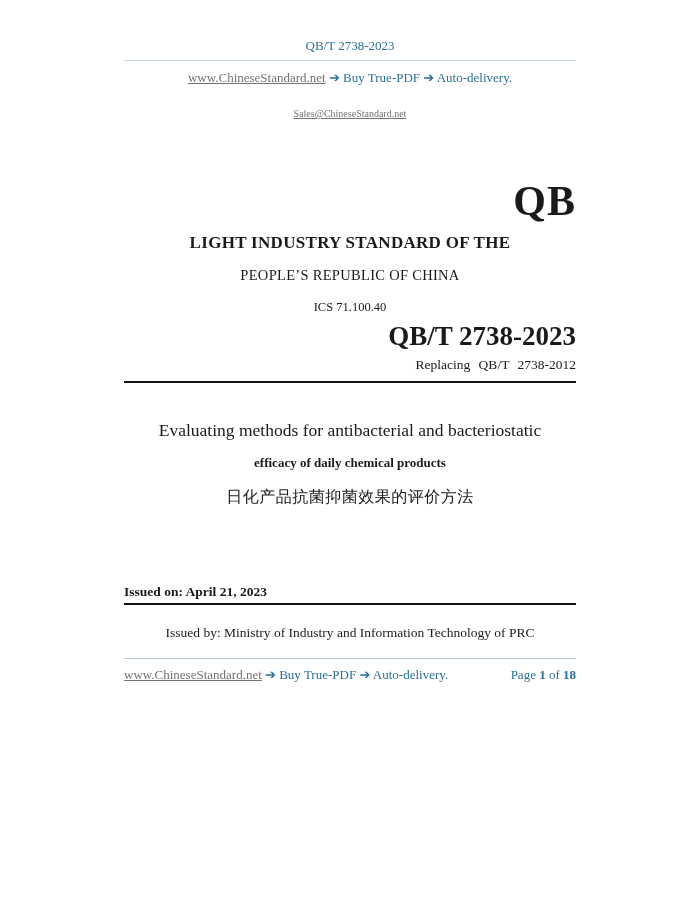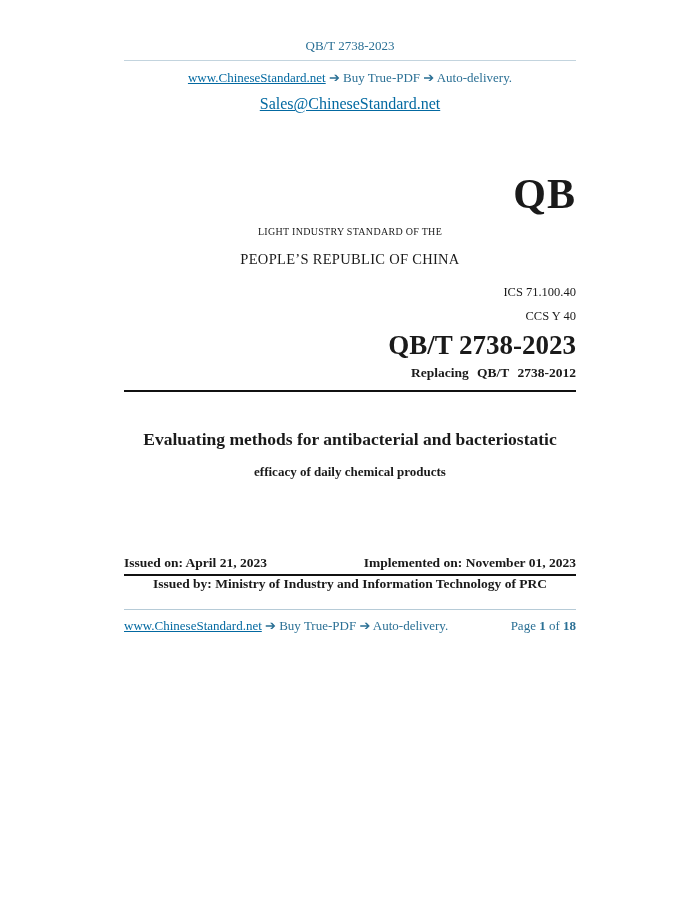--- a/index.html
+++ b/index.html
@@ -13,88 +13,88 @@
     overflow: hidden;
   }
   .page {
     width: 700px;
     height: 906px;
     padding: 0 124px;
     background: #ffffff;
   }
   .accent { color: #2b7095; }
   a.doclink {
-    color: #0369a1;
+    color: #737373;
     text-decoration: underline;
     cursor: pointer;
   }
   .center { text-align: center; }
-  .right  { text-align: right; font-weight: bold; }
-  .left   { text-align: right; }
+  .right  { text-align: right; }
+  .left   { text-align: center; }
 
   
   .doc-code {
     margin-top: 38px;
     font-size: 13px;
     line-height: 1.2;
   }
   .rule-light {
     border-top: 1px solid #c3d4de;
     margin-top: 6px;
   }
   .translated { margin-top: 23px; font-size: 13px; line-height: 1.2; }
   .buy-line   { margin-top: 9px;  font-size: 13px; line-height: 1.2; }
-  .email-line { margin-top: 9px;  font-size: 16px; line-height: 1.2; }
+  .email-line { margin-top: 23px;  font-size: 10px; line-height: 1.2; }
 
   
   .qb-logo {
     margin-top: 60px;
     font-size: 42px;
     font-weight: bold;
     line-height: 1;
     letter-spacing: 1px;
   }
-  .std-line1 { margin-top: 11px; font-size: 10px; line-height: 1.2; letter-spacing: 0.3px; }
+  .std-line1 { margin-top: 11px; font-size: 17px; line-height: 1.2; letter-spacing: 0.3px; font-weight: bold; }
   .std-line2 { margin-top: 13px; font-size: 14.5px; line-height: 1.2; letter-spacing: 0.3px; }
   .ics { margin-top: 16px; font-size: 12.5px; line-height: 1.2; }
   .ccs { margin-top: 9px;  font-size: 12.5px; line-height: 1.2; }
   .big-number {
     margin-top: 7px;
     font-size: 27px;
     font-weight: bold;
     line-height: 1.1;
   }
   .replacing {
     margin-top: 5px;
     font-size: 13.5px;
     line-height: 1.2;
     word-spacing: 5px;
   }
   .rule-thick {
     border-top: 2.5px solid #111111;
     margin-top: 8px;
   }
-  .title-en1 { margin-top: 37px; font-size: 17.5px; font-weight: bold; line-height: 1.2; }
+  .title-en1 { margin-top: 37px; font-size: 17.5px; font-weight: normal; line-height: 1.2; }
   .title-en2 { margin-top: 14px; font-size: 13px; font-weight: bold; line-height: 1.2; }
   .title-zh  { margin-top: 17px; font-size: 16px; line-height: 1.3; letter-spacing: 0.5px; }
 
   
   .dates-row {
     margin-top: 76px;
     display: flex;
     justify-content: space-between;
     font-size: 13.5px;
     font-weight: bold;
     line-height: 1.2;
   }
   .rule-thick-2 { border-top: 2.5px solid #111111; margin-top: 3px; }
   .issued-by {
-    margin-top: 0;
+    margin-top: 20px;
     font-size: 13.5px;
-    font-weight: bold;
+    font-weight: normal;
     line-height: 1.2;
   }
   .rule-light-2 { border-top: 1px solid #b6cbd7; margin-top: 16px; }
   .footer-row {
     margin-top: 8px;
     display: flex;
     justify-content: space-between;
     align-items: baseline;
     font-size: 13px;
     line-height: 1.2;
@@ -122,36 +122,35 @@
   </div>
 
   <div class="qb-logo right">QB</div>
 
   <div class="std-line1 center">LIGHT INDUSTRY STANDARD OF THE</div>
 
   <div class="std-line2 center">PEOPLE’S REPUBLIC OF CHINA</div>
 
   <div class="ics left">ICS 71.100.40</div>
 
-  <div class="ccs left">CCS Y 40</div>
 
   <div class="big-number right">QB/T 2738-2023</div>
 
   <div class="replacing right">Replacing QB/T 2738-2012</div>
 
   <div class="rule-thick"></div>
 
   <div class="title-en1 center">Evaluating methods for antibacterial and bacteriostatic</div>
 
   <div class="title-en2 center">efficacy of daily chemical products</div>
 
+  <div class="title-zh center">日化产品抗菌抑菌效果的评价方法</div>
 
   <div class="dates-row">
     <span>Issued on: April 21, 2023</span>
-    <span>Implemented on: November 01, 2023</span>
   </div>
 
   <div class="rule-thick-2"></div>
 
   <div class="issued-by center">Issued by: Ministry of Industry and Information Technology of PRC</div>
 
   <div class="rule-light-2"></div>
 
   <div class="footer-row">
     <span class="accent">

